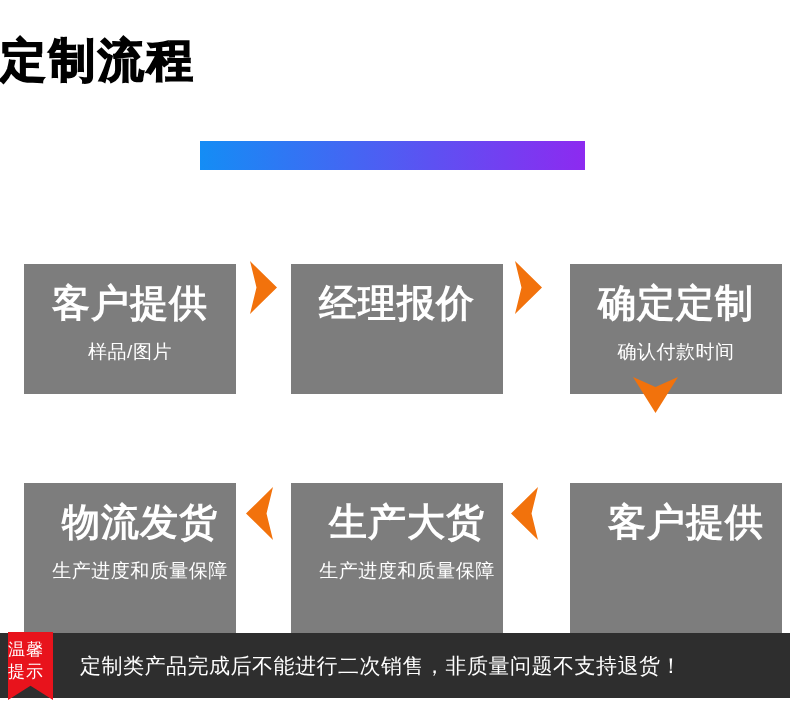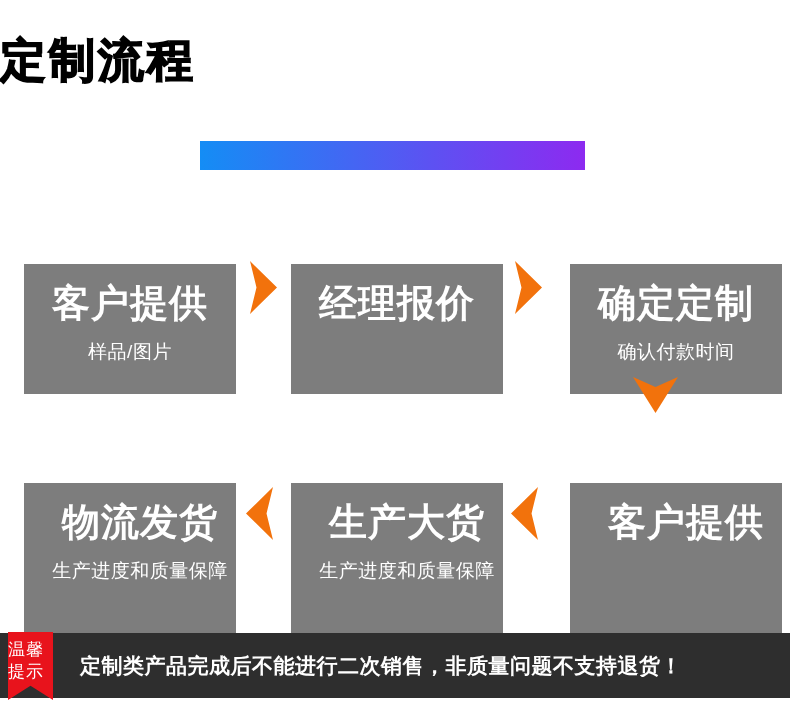--- a/index.html
+++ b/index.html
@@ -54,21 +54,21 @@
   .ad1 { left:633px; top:377px; }
   .al1 { left:511px; top:487px; }
   .al2 { left:246px; top:487px; }
   
   .notice-bar {
     position:absolute; left:0; top:633px; width:790px; height:65px;
     background:#2e2e2e;
   }
   .notice-text {
     position:absolute; left:80px; top:0; height:64px; line-height:65px;
-    color:#ffffff; font-size:21px; font-weight:700; letter-spacing:0.5px;
+    color:#ffffff; font-size:21px; font-weight:400; letter-spacing:0.5px;
     white-space:nowrap;
   }
   .ribbon {
     position:absolute; left:8px; top:632px; width:45px; height:68px;
     background:#e8131c; color:#ffffff; z-index:2;
     clip-path:polygon(0% 0%,100% 0%,100% 100%,50% 79%,0% 100%);
     text-align:left; padding-top:7px;
     font-size:17px; font-weight:400; line-height:1.32; letter-spacing:1px;
   }
   .ribbon span { display:block; }

